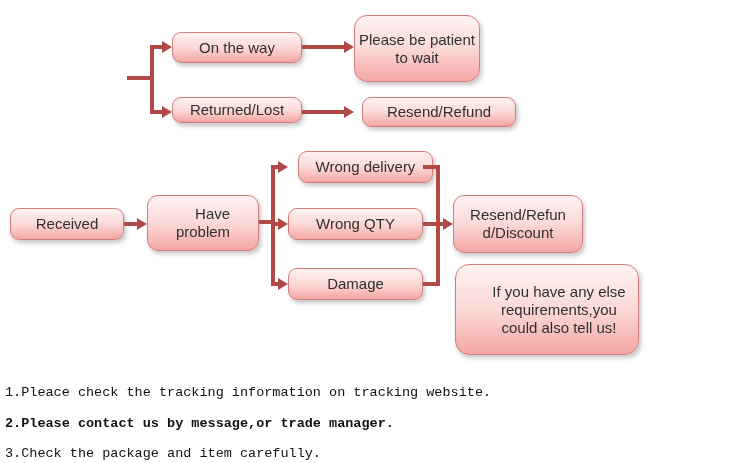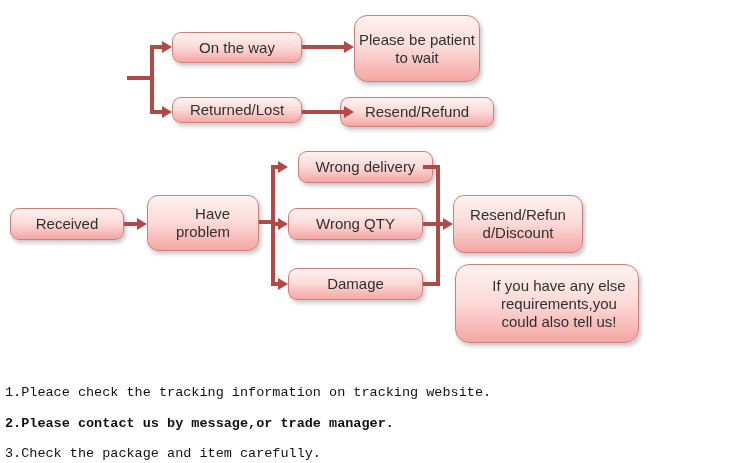--- a/index.html
+++ b/index.html
@@ -47,30 +47,30 @@
     font-size:13.5px;
     color:var(--note-ink);
     white-space:pre;
   }
 
   
   #n-not-received{left:12px;top:63px;width:116px;height:30px;}
   #n-on-the-way{left:172px;top:32px;width:130px;height:31px;}
   #n-patient{left:354px;top:15px;width:126px;height:67px;border-radius:13px;}
   #n-returned-lost{left:172px;top:97px;width:130px;height:26px;}
-  #n-resend-refund{left:340px;top:97px;width:154px;height:30px;}
+  #n-resend-refund{left:362px;top:97px;width:154px;height:30px;}
 
   
   #n-received{left:10px;top:208px;width:114px;height:32px;}
   #n-have-problem{left:147px;top:195px;width:112px;height:56px;border-radius:11px;text-align:right;}
   #n-wrong-delivery{left:298px;top:151px;width:135px;height:32px;}
   #n-wrong-qty{left:288px;top:208px;width:135px;height:32px;}
   #n-damage{left:288px;top:268px;width:135px;height:32px;}
   #n-resend-discount{left:453px;top:195px;width:130px;height:58px;border-radius:11px;}
-  #n-note{left:455px;top:264px;width:184px;height:79px;border-radius:14px;padding-left:24px;}
+  #n-note{left:455px;top:264px;width:184px;height:91px;border-radius:14px;padding-left:24px;}
 
   
   #c-f1-stub{left:127px;top:76px;width:27px;height:4px;}
   #c-f1-vert{left:150px;top:45px;width:4px;height:69px;}
   #c-f1-a1{left:150px;top:45px;width:14px;height:4px;}
   #h-f1-a1{left:162px;top:41px;}
   #c-f1-a2{left:150px;top:110px;width:14px;height:4px;}
   #h-f1-a2{left:162px;top:106px;}
   #c-f1-a3{left:302px;top:45px;width:44px;height:4px;}
   #h-f1-a3{left:344px;top:41px;}

